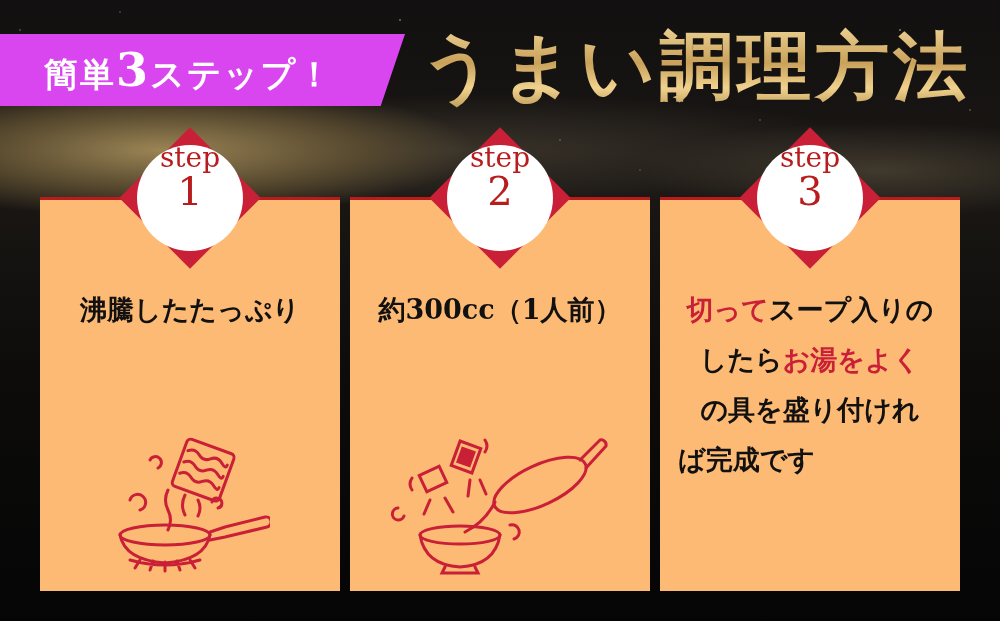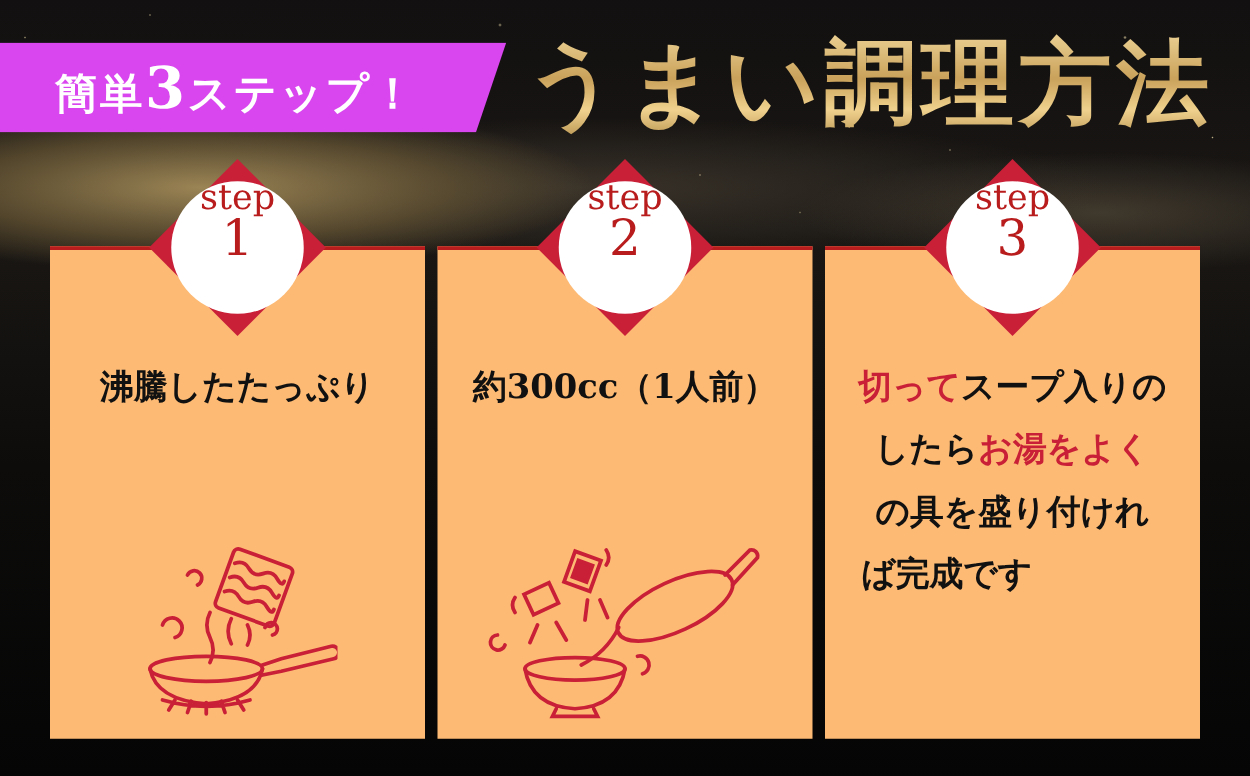--- a/index.html
+++ b/index.html
@@ -101,20 +101,20 @@
 <div class="circle" style="left:447px">
   <span class="step">step</span>
   <span class="num">2</span>
 </div>
 
 <div class="card card3">
   <div class="desc">
     <div><span class="red">切って</span><span>スープ入りの</span></div>
     <div><span>したら</span><span class="red">お湯をよく</span></div>
     <div><span>の具を盛り付けれ</span></div>
-    <div style="text-align:left;padding-left:29px"><span>ば完成です</span></div>
+    <div style="text-align:left;padding-left:18px"><span>ば完成です</span></div>
   </div>
 </div>
 <div class="diamond" style="left:760px"></div>
 <div class="circle" style="left:757px">
   <span class="step">step</span>
   <span class="num">3</span>
 </div>
 
 </body></html>

